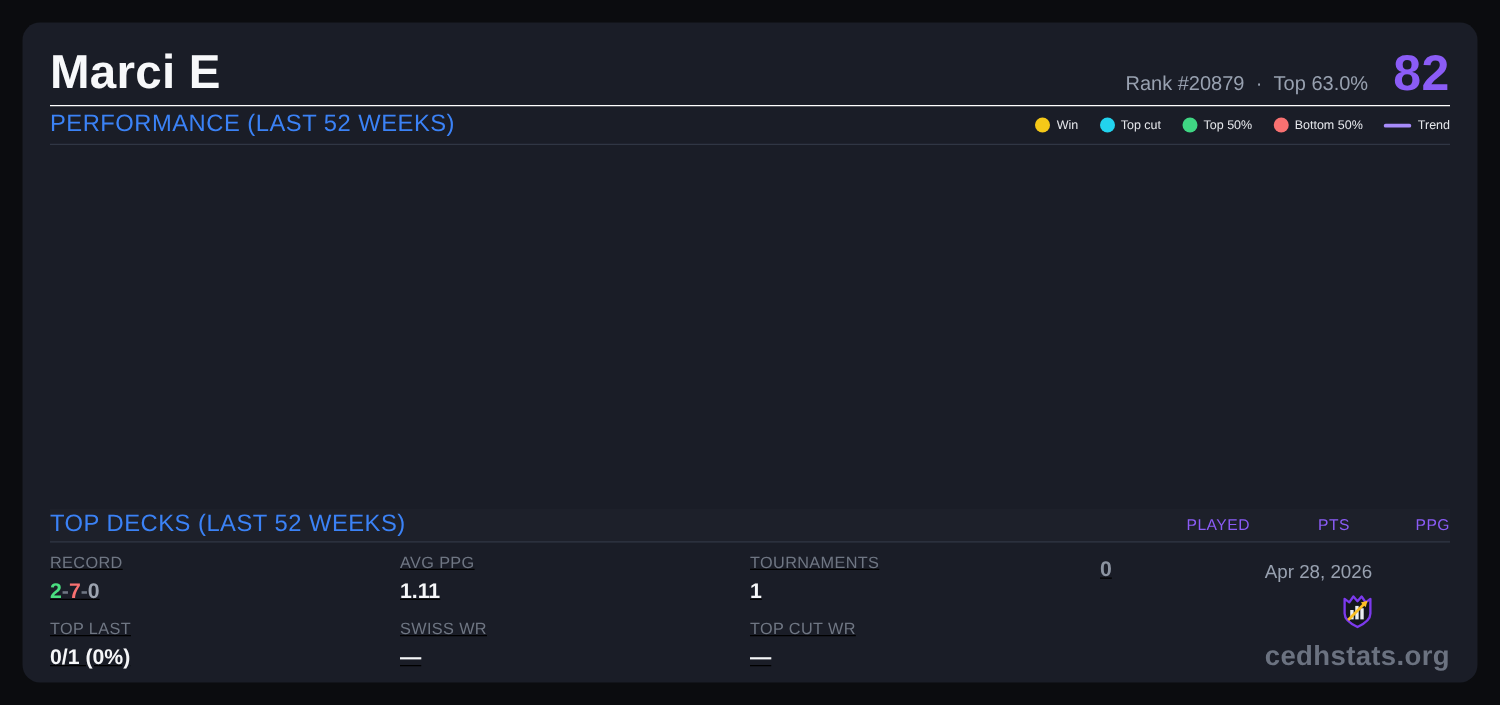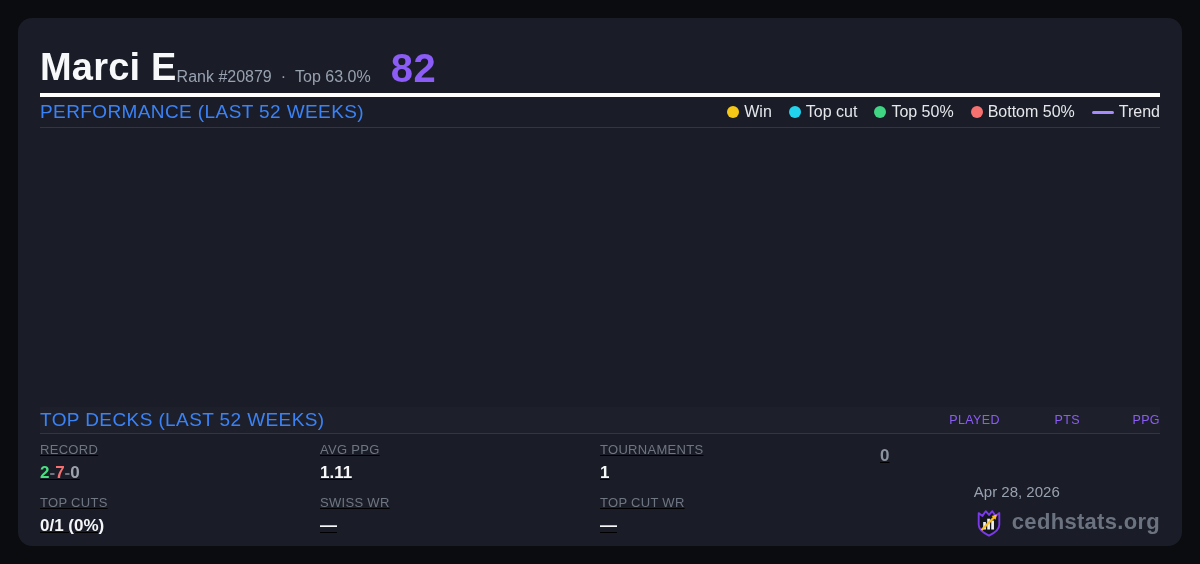--- a/index.html
+++ b/index.html
@@ -13,25 +13,26 @@
     position: absolute;
     left: 18px; top: 18px; right: 18px; bottom: 18px;
     background: #1a1d27;
     border-radius: 14px;
     padding: 0 22px;
     display: flex;
     flex-direction: column;
   }
   
   .title-row {
-    height: 79px;
-    display: flex;
+    height: 67px;
+    display: flex;
+    justify-content: space-between;
     align-items: flex-end;
     padding: 18px 0 7px 0;
-    border-bottom: 4px solid #ffffff;
+    border-bottom: 1px solid #ffffff;
   }
   .player-name {
     font-size: 38px;
     font-weight: bold;
     color: #f7f8fa;
     letter-spacing: 0.2px;
     line-height: 1;
   }
   .rank-block {
     display: flex;
@@ -77,21 +78,21 @@
   }
   .legend-dot {
     width: 12px; height: 12px;
     border-radius: 50%;
   }
   .legend-line {
     width: 22px; height: 3px;
     border-radius: 2px;
   }
   .legend-label {
-    font-size: 16px;
+    font-size: 10px;
     color: #e5e7eb;
   }
   
   .chart-area { flex: 1; }
   
   .decks-row {
     height: 27px;
     display: flex;
     justify-content: space-between;
     align-items: center;
@@ -138,20 +139,21 @@
   .date-text {
     font-size: 15px;
     color: #98a1b0;
     margin-bottom: 6px;
   }
   .brand-row {
     display: flex;
     align-items: center;
     justify-content: flex-end;
     gap: 8px;
+    flex-direction: column;
   }
   .brand-text {
     font-size: 22px;
     font-weight: bold;
     color: #6b7280;
     letter-spacing: 0.3px;
   }
   .brand-logo { width: 30px; height: 32px; display: block; }
 </style>
 </head>
@@ -208,21 +210,21 @@
     </div>
   </div>
 
   <div class="stats-grid">
 
     <div>
       <div class="stat-label">RECORD</div>
       <div class="stat-value">
         <span style="color: rgb(74, 222, 128);">2</span><span class="record-sep">-</span><span style="color: rgb(248, 113, 113);">7</span><span class="record-sep">-</span><span style="color: rgb(156, 163, 175);">0</span>
       </div>
-      <div class="stat-label">TOP CUTS</div>
+      <div class="stat-label">TOP LAST</div>
       <div class="stat-value">0/1 (0%)</div>
     </div>
 
     <div>
       <div class="stat-label">AVG PPG</div>
       <div class="stat-value">1.11</div>
       <div class="stat-label">SWISS WR</div>
       <div class="stat-value">—</div>
     </div>
 

